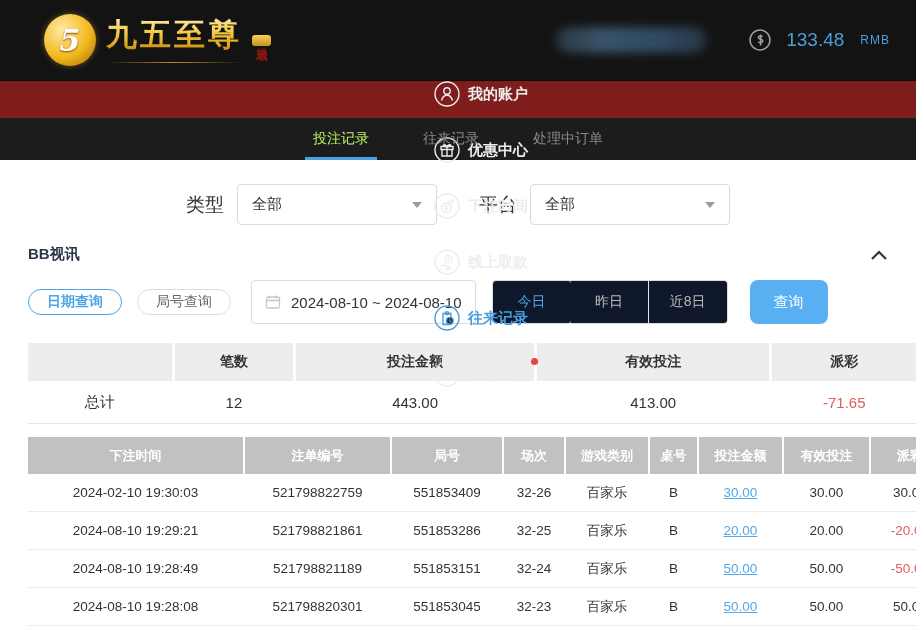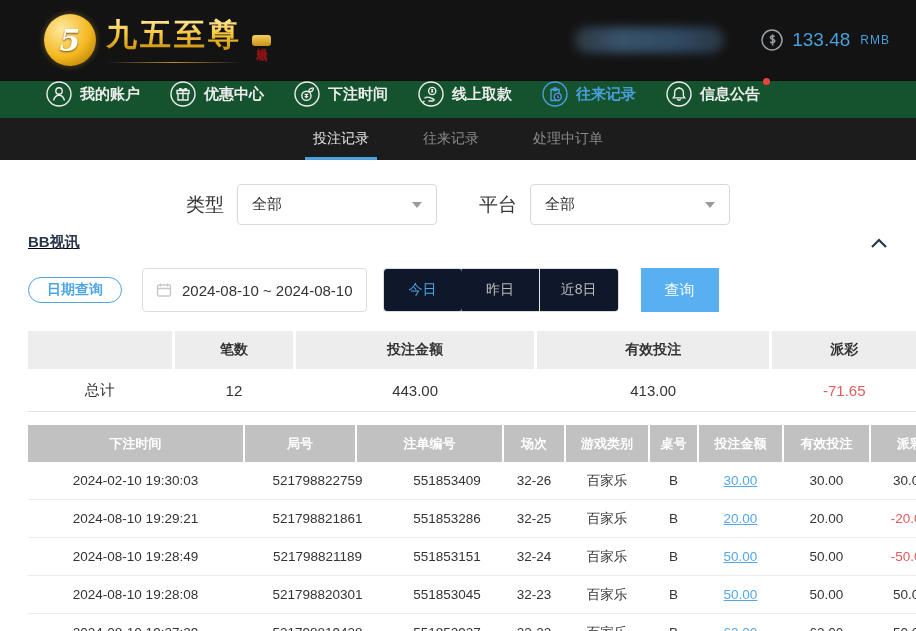--- a/index.html
+++ b/index.html
@@ -21,61 +21,61 @@
     -webkit-background-clip:text; background-clip:text; color:transparent; }
   .flourish { height:8px; margin-top:2px; display:flex; align-items:center; }
   .flourish::before, .flourish::after { content:""; flex:1; height:1px;
     background:linear-gradient(90deg, transparent, #b98e2f, transparent); }
   .flourish::after { background:linear-gradient(90deg, #b98e2f, transparent); }
   .flourish::before { background:linear-gradient(90deg, transparent, #b98e2f); }
   .badge { writing-mode:vertical-rl; text-orientation:upright;
     background:linear-gradient(180deg,#f6cf5a,#c8921a); color:#8a1515;
     font-size:11px; font-weight:bold; padding:4px 3px; border-radius:3px;
     line-height:13px; letter-spacing:1px; }
-  .account { display:flex; align-items:center; gap:8px; }
+  .account { display:flex; align-items:center; gap:14px; }
   .blur-name { width:150px; height:26px; border-radius:13px; margin-right:28px;
     background:linear-gradient(90deg,#2e3a44,#3d5a74 30%,#32506b 70%,#2c3a47);
     filter:blur(5px); opacity:.9; }
   .coin-ic { width:24px; height:24px; color:#9aa0a6; }
   .amount { color:#4a9fd8; font-size:19px; }
   .currency { color:#4a9fd8; font-size:12px; letter-spacing:1px; margin-left:2px; }
 
   
-  .mainnav { height:38px; background:#14532d; border-top:1px solid #0b0b0b;
-    display:flex; align-items:flex-start; gap:30px; padding:0 0 0 46px; }
+  .mainnav { height:38px; background:#7f1d1d; border-top:1px solid #0b0b0b;
+    display:flex; align-items:center; gap:30px; padding:0 0 0 46px;flex-direction:column; }
   .nav-item { display:flex; align-items:center; gap:8px; color:#ededed;
     font-size:15px; font-weight:bold; cursor:pointer; position:relative; }
   .nav-item .nav-ic { width:26px; height:26px; display:block; }
   .nav-item.active { color:#4a9ede; }
   .dot { position:absolute; top:-3px; right:-10px; width:7px; height:7px;
     border-radius:50%; background:#e8453c; }
 
   
   .subtabs { height:42px; background:#1c1c1c; display:flex; align-items:stretch;
     justify-content:center; gap:50px; }
   .subtab { color:#8a8a8a; font-size:14px; display:flex; align-items:center;
     cursor:pointer; position:relative; padding:0 2px; }
-  .subtab.active { color:#e5e5e5; }
+  .subtab.active { color:#bef264; }
   .subtab.active::after { content:""; position:absolute; left:-6px; right:-6px;
     bottom:0; height:3px; background:#4da0e0; }
 
   
   .content { background:#fff; }
   .filter-row { display:flex; justify-content:center; gap:42px; padding-top:24px; }
   .filter-pair { display:flex; align-items:center; gap:13px; }
   .filter-label { font-size:19px; color:#333; }
   .select { width:200px; height:41px; border:1px solid #d9d9d9; border-radius:4px;
     display:flex; align-items:center; padding:0 14px; cursor:pointer;
     justify-content:space-between; }
   .select .val { font-size:15px; color:#333; }
   .caret { width:0; height:0; border-left:5px solid transparent;
     border-right:5px solid transparent; border-top:6px solid #9b9b9b; }
 
   .section-head { display:flex; align-items:center; justify-content:space-between;
-    margin:8px 28px 0 28px;text-decoration:underline; }
+    margin:20px 28px 0 28px; }
   .section-title { font-size:15px; font-weight:bold; color:#2b3648; }
   .collapse { cursor:pointer; display:block; }
 
   .query-row { display:flex; align-items:center; margin:16px 0 0 28px; }
   .pill { height:26px; border-radius:18px; border:1px solid #dcdcdc; color:#666;
     font-size:14px; padding:0 18px; display:flex; align-items:center;
     background:#fff; cursor:pointer; }
   .pill.active { border-color:#4da5e5; color:#4da5e5; font-weight:bold; }
   .pill + .pill { margin-left:15px; }
   .date-input { height:44px; border:1px solid #dcdcdc; border-radius:4px;
@@ -84,21 +84,21 @@
   .date-input .dtext { font-size:15px; color:#333; margin-left:10px; }
   .btn-group { display:flex; margin-left:16px; height:44px;
     border:1px solid #dcdcdc; border-radius:4px; overflow:hidden; }
   .seg { width:78px; display:flex; align-items:center; justify-content:center;
     font-size:14px; color:#b9b9b9; background:#0f172a; cursor:pointer;
     border-right:1px solid #e3e3e3; }
   .seg:last-child { border-right:none; }
   .seg.active { color:#4da5e5; border:1px solid #4da5e5; border-radius:4px;
     margin:-1px; width:80px; }
   .search-btn { width:78px; height:44px; margin-left:22px; background:#58aff2;
-    color:#fff; font-size:15px; border:none; border-radius:0; cursor:pointer; }
+    color:#fff; font-size:15px; border:none; border-radius:8px; cursor:pointer; }
 
   
   .sum-table { margin:19px 0 0 28px; }
   .sum-row { display:flex; gap:3px; }
   .sum-cell { display:flex; align-items:center; justify-content:center;
     font-size:14px; color:#333;text-align:center; }
   .sum-head .sum-cell { background:#ededed; height:38px; font-weight:bold; }
   .sum-body .sum-cell { background:#fff; height:42px; font-size:15px; }
   .sum-body { border-bottom:1px solid #e3e3e3; }
   .s0{width:145px;} .s1{width:120px;} .s2{width:240px;} .s3{width:235px;} .s4{width:145px;}
@@ -229,20 +229,21 @@
 
   <div class="section-head">
     <div class="section-title">BB视讯</div>
     <svg class="collapse" width="18" height="12" viewBox="0 0 18 12" fill="none" stroke="#2b3648" stroke-width="2.2">
       <polyline points="2,10 9,3 16,10"></polyline>
     </svg>
   </div>
 
   <div class="query-row">
     <div class="pill active">日期查询</div>
+    <div class="pill">局号查询</div>
     <div class="date-input">
       <svg width="16" height="16" viewBox="0 0 16 16" fill="none" stroke="#c7c7c7" stroke-width="1.3">
         <rect x="1.5" y="3" width="13" height="11" rx="1.5"></rect>
         <path d="M4.5 1.5v3M11.5 1.5v3M1.5 6.5h13"></path>
       </svg>
       <span class="dtext">2024-08-10 ~ 2024-08-10</span>
     </div>
     <div class="btn-group">
       <div class="seg active">今日</div>
       <div class="seg">昨日</div>
@@ -264,22 +265,22 @@
       <div class="sum-cell s1">12</div>
       <div class="sum-cell s2">443.00</div>
       <div class="sum-cell s3">413.00</div>
       <div class="sum-cell s4 neg">-71.65</div>
     </div>
   </div>
 
   <div class="det-table">
     <div class="det-row det-head">
       <div class="det-cell c0">下注时间</div>
+      <div class="det-cell c1">注单编号</div>
       <div class="det-cell c2">局号</div>
-      <div class="det-cell c1">注单编号</div>
       <div class="det-cell c3">场次</div>
       <div class="det-cell c4">游戏类别</div>
       <div class="det-cell c5">桌号</div>
       <div class="det-cell c6">投注金额</div>
       <div class="det-cell c7">有效投注</div>
       <div class="det-cell c8">派彩</div>
     </div>
     <div class="det-body">
       <div class="det-row">
         <div class="det-cell c0">2024-02-10 19:30:03</div>

